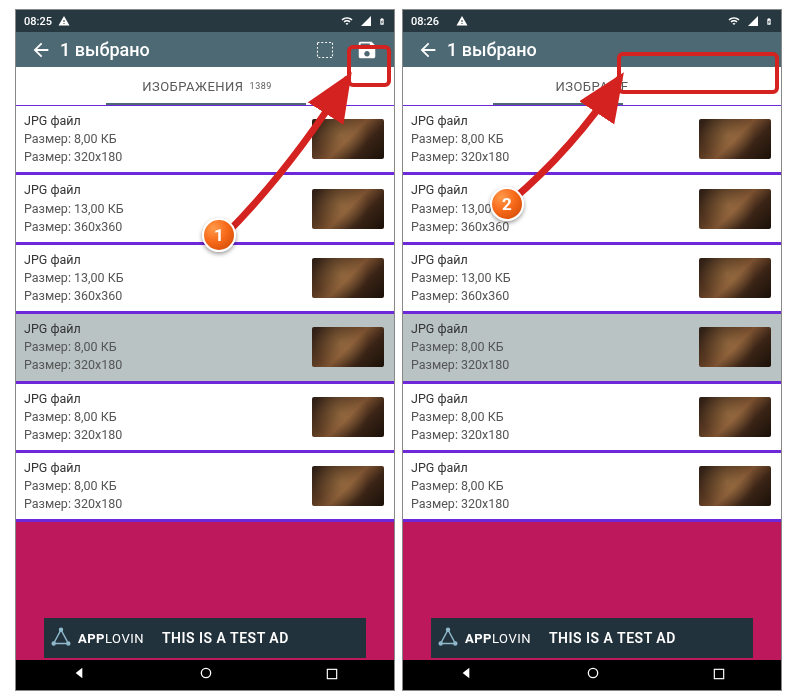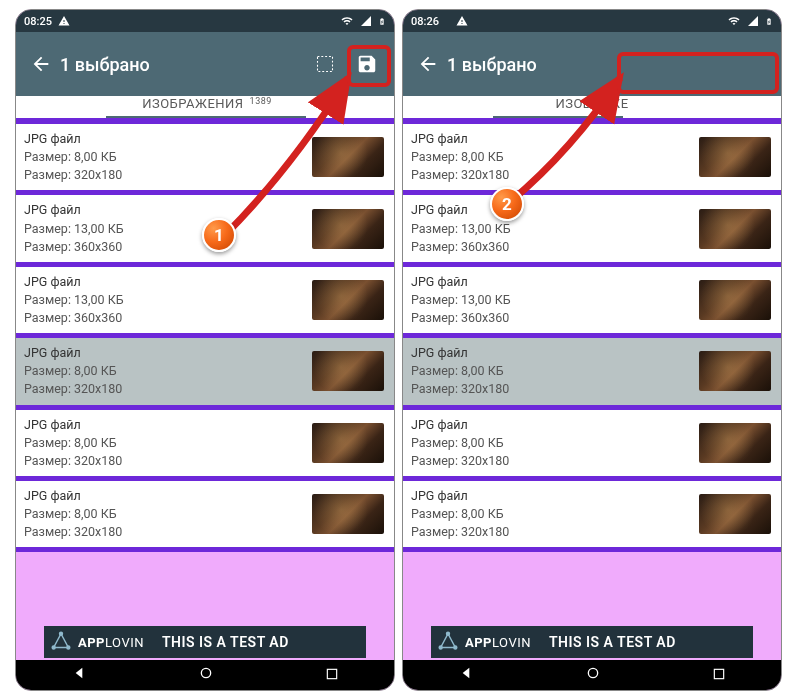--- a/index.html
+++ b/index.html
@@ -7,92 +7,92 @@
     background: #fff;
     font-family: Roboto, Arial, sans-serif;
     width: 797px;
     height: 700px;
     overflow: hidden;
     position: relative;
   }
   .frame {
     position: absolute;
     border: 1px solid #888;
-    border-radius: 16px;
+    border-radius: 0;
     overflow: hidden;
-    background: #f0abfc;
+    background: #be185d;
   }
   .frame.left  { left: 15px;  top: 9px;  width: 380px; height: 682px; }
   .frame.right { left: 402px; top: 9px;  width: 380px; height: 682px; }
 
   .statusbar {
     height: 22px;
     background: #273841;
     color: #fff;
     display: flex;
     align-items: center;
     justify-content: space-between;
     padding: 0 8px;
     font-size: 11px;
     font-weight: 500;
   }
   .statusbar .sb-right { display:flex; align-items:center; gap:6px; }
   .statusbar svg { display:block; }
 
   .appbar {
-    height: 64px;
+    height: 35px;
     background: #4d6974;
     color: #fff;
     display: flex;
     align-items: center;
     padding: 4px 6px;
   }
   .appbar .back { width:38px; display:flex; align-items:center; justify-content:center; }
   .appbar .title { flex:1; font-size:18px; font-weight:500; }
   .appbar .action { width:42px; height:40px; display:flex; align-items:center; justify-content:center; border-radius:3px; }
 
   .tab {
-    height: 28px;
+    height: 39px;
     background:#fff;
     display:flex;
-    align-items:flex-start;
+    align-items:center;
     justify-content:center;
     color:#5a5a5a;
     font-size:13px;
     letter-spacing:.5px;
-    border-bottom:6px solid #6d28d9;
+    border-bottom:1px solid #6d28d9;
     position:relative;
   }
   .tab .tab-label { padding:0 4px; }
   .tab .tab-count { font-size:9px; vertical-align:super; margin-left:2px; }
   .tab .underline { position:absolute; bottom:0; left:90px; width:200px; height:2px; background:#4d6974; }
 
   .list { position:relative; }
   .row {
     display:flex;
     padding:6px 10px 6px 8px;
-    border-bottom:5px solid #6d28d9;
+    border-bottom:3px solid #6d28d9;
     background:#fff;
     align-items:center;
     justify-content:center;
   }
   .row.selected { background:#b9c3c4; }
   .row .info { flex:1; font-size:12.5px; color:#555; line-height:1.45; }
   .row .info .fname { color:#333; }
   .thumb {
     width:72px; height:40px;
     background:linear-gradient(135deg,#2a1c14 0%,#5a3a22 35%,#7a5030 50%,#3a2416 70%,#1a1008 100%);
     border-radius:2px;
     position:relative;
   }
   .thumb::after{content:"";position:absolute;inset:0;background:radial-gradient(circle at 40% 40%,rgba(255,200,120,.25),transparent 55%);}
 
   .adbar {
     position:absolute; left:28px; right:28px; bottom:32px;
-    height:32px;
+    height:40px;
     background:#22323c;
     color:#fff;
     display:flex; align-items:center;
     font-size:14px; font-weight:600; letter-spacing:.5px;
   }
   .adbar .logo { width:34px; display:flex; align-items:center; justify-content:center; }
   .adbar .brand { font-weight:700; margin-right:18px; font-size:13px; }
   .adbar .brand .lov { font-weight:400; }
 
   .navbar {

